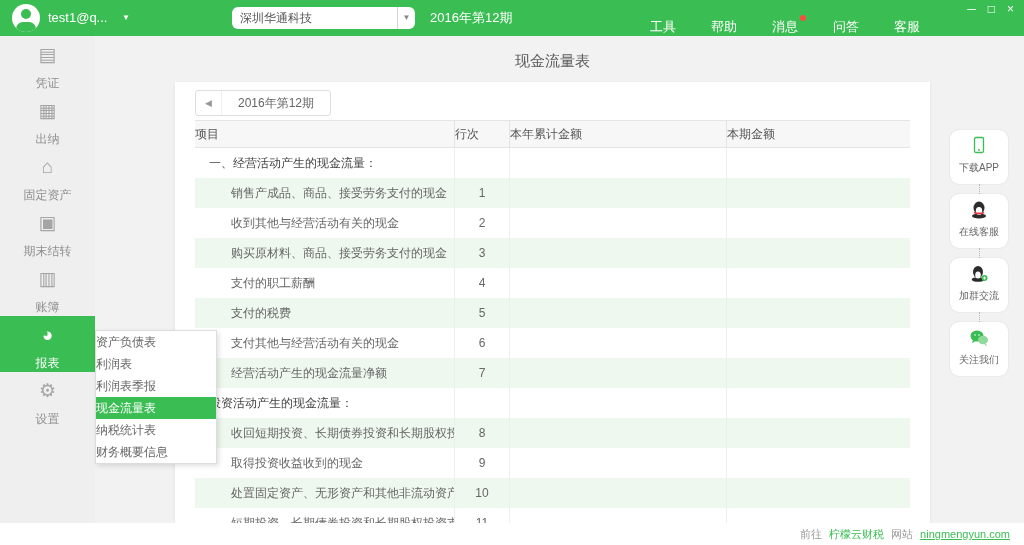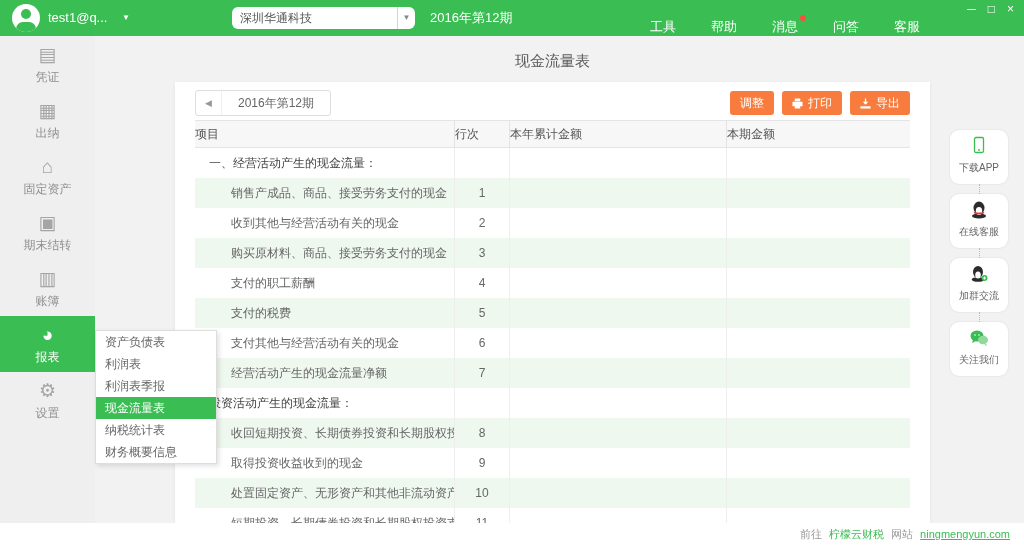--- a/index.html
+++ b/index.html
@@ -22,28 +22,28 @@
   .tmenu{position:absolute;right:104px;top:0;height:36px;display:flex;gap:35px;align-items:flex-end}
   .tmenu-item{position:relative;font-size:13px;cursor:pointer}
   .badge-dot{position:absolute;right:-8px;top:-3px;width:6px;height:6px;border-radius:50%;background:#ff4d3c}
   .winctl{position:absolute;right:10px;top:2px;display:flex;gap:12px;font-size:12px}
   .winctl span{cursor:pointer;line-height:14px}
 
   
   .sidebar{position:absolute;left:0;top:36px;width:95px;height:487px;background:#efefef}
   .side-item{height:56px;padding-top:8px;text-align:center;cursor:pointer;color:#8f8f8f}
   .side-item .icn{display:block;font-size:19px;line-height:22px;color:#a5a5a5}
-  .side-item .lbl{display:block;font-size:12px;margin-top:3px}
+  .side-item .lbl{display:block;font-size:12px;margin-top:9px}
   .side-item.active{background:#3abd52;color:#fff}
   .side-item.active .icn{color:#fff}
 
   
   .submenu{position:absolute;left:95px;top:330px;width:122px;background:#fff;border:1px solid #ddd;
            box-shadow:2px 2px 5px rgba(0,0,0,.12);z-index:30}
-  .submenu-item{height:22px;line-height:22px;padding-left:9px;font-size:12px;color:#666;cursor:pointer}
+  .submenu-item{height:22px;line-height:22px;padding-left:0;font-size:12px;color:#666;cursor:pointer}
   .submenu-item.active{background:#3abd52;color:#fff}
 
   
   .page-title{position:absolute;left:175px;top:52px;width:755px;text-align:center;font-size:15px;color:#5a5a5a}
   .card{position:absolute;left:175px;top:82px;width:755px;height:441px;background:#fff;box-shadow:0 1px 3px rgba(0,0,0,.08)}
   .toolbar{position:absolute;left:20px;right:20px;top:8px;height:26px}
   .period-nav{position:absolute;left:0;top:0;height:26px;display:flex;border:1px solid #ddd;border-radius:3px;background:#fff}
   .pn-arrow{width:26px;text-align:center;line-height:24px;font-size:9px;color:#999;border-right:1px solid #eee;cursor:pointer}
   .pn-label{padding:0 16px;line-height:24px;font-size:12px;color:#666}
   .btns{position:absolute;right:0;top:1px;display:flex;gap:8px}
@@ -152,39 +152,20 @@
 </div>
 
 <div class="page-title">现金流量表</div>
 
 <div class="card">
   <div class="toolbar">
     <div class="period-nav">
       <div class="pn-arrow">◀</div>
       <div class="pn-label">2016年第12期</div>
     </div>
-    <div class="btns">
-      <button class="obtn">
-        <span>调整</span>
-      </button>
-      <button class="obtn">
-        <svg width="11" height="11" viewBox="0 0 12 12">
-            <path d="M3 0.5h6v3H3z M0.5 4h11v5H9v2.5H3V9H0.5z M4 9.5h4v1H4z" fill="#fff"></path>
-          </svg>
-        <span>打印</span>
-      </button>
-      <button class="obtn">
-        <svg width="11" height="11" viewBox="0 0 12 12">
-            <path d="M6 0.5v6" stroke="#fff" stroke-width="1.4" fill="none"></path>
-            <path d="M3 4l3 3.4L9 4z" fill="#fff"></path>
-            <path d="M0.5 9h11v2.5H0.5z" fill="#fff"></path>
-          </svg>
-        <span>导出</span>
-      </button>
-    </div>
   </div>
 
   <div class="tbl">
     <div class="thead">
       <div class="c c0">项目</div>
       <div class="c c1">行次</div>
       <div class="c c2">本年累计金额</div>
       <div class="c c3">本期金额</div>
     </div>
 

